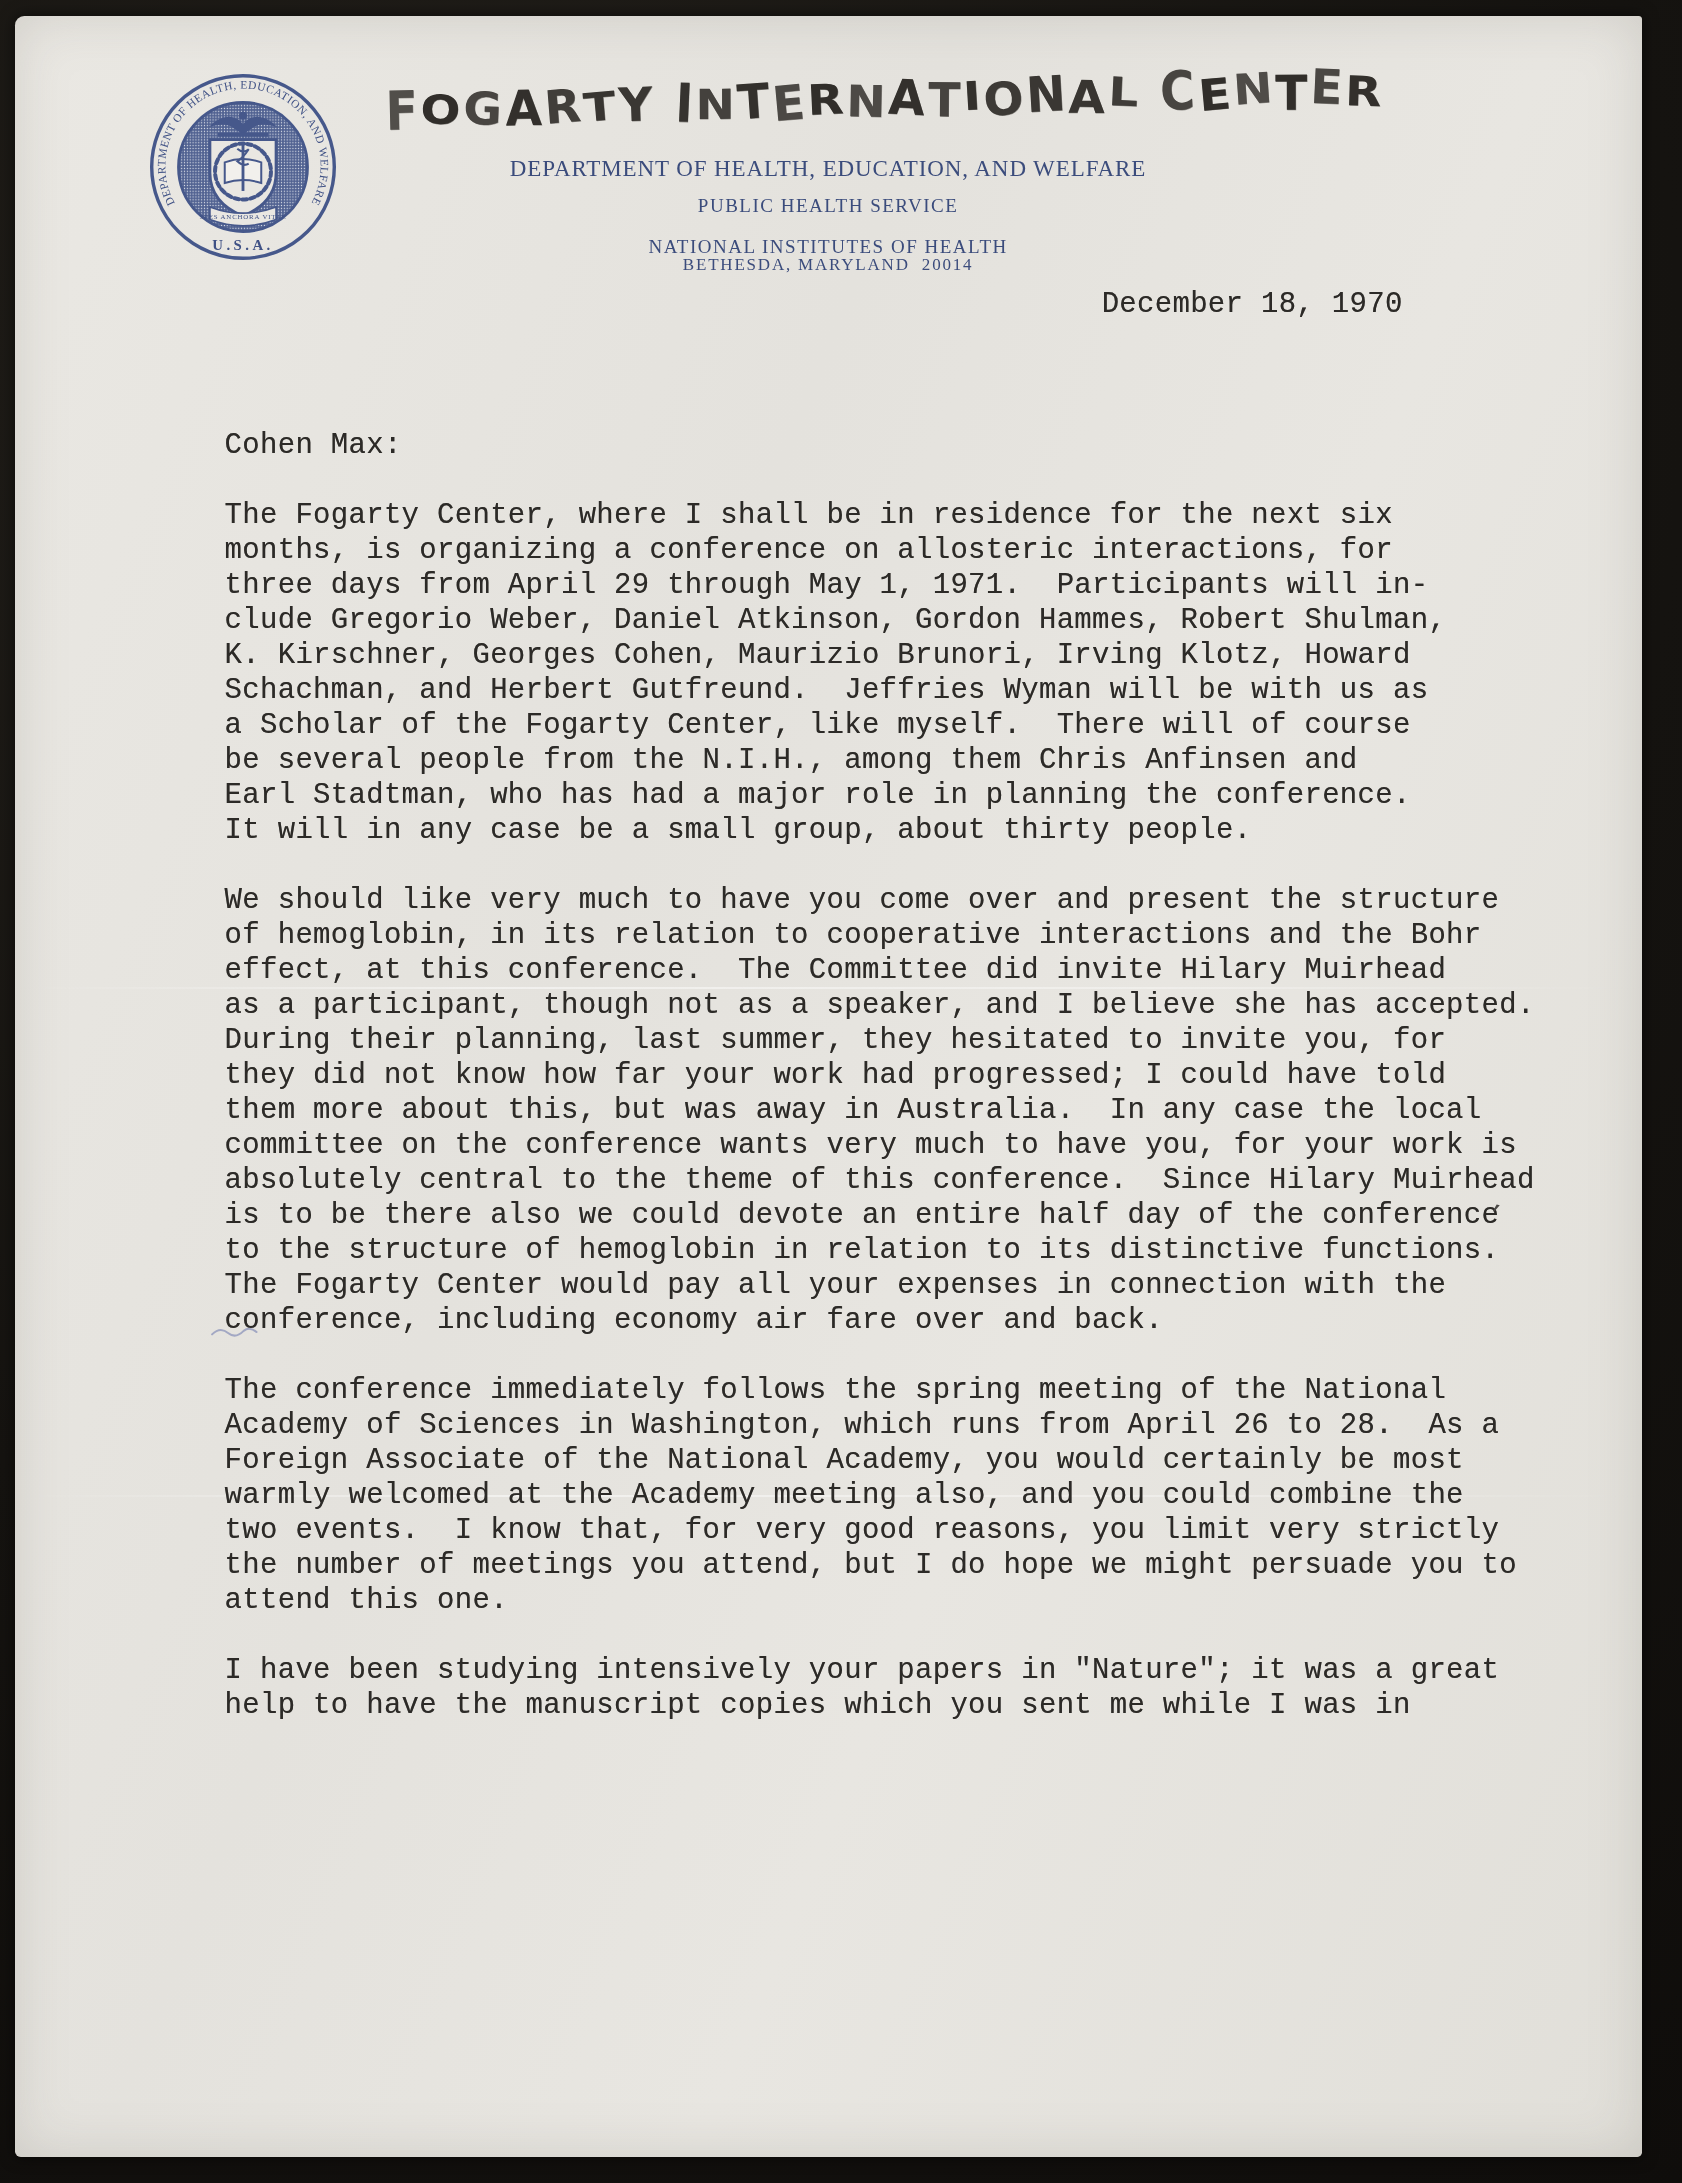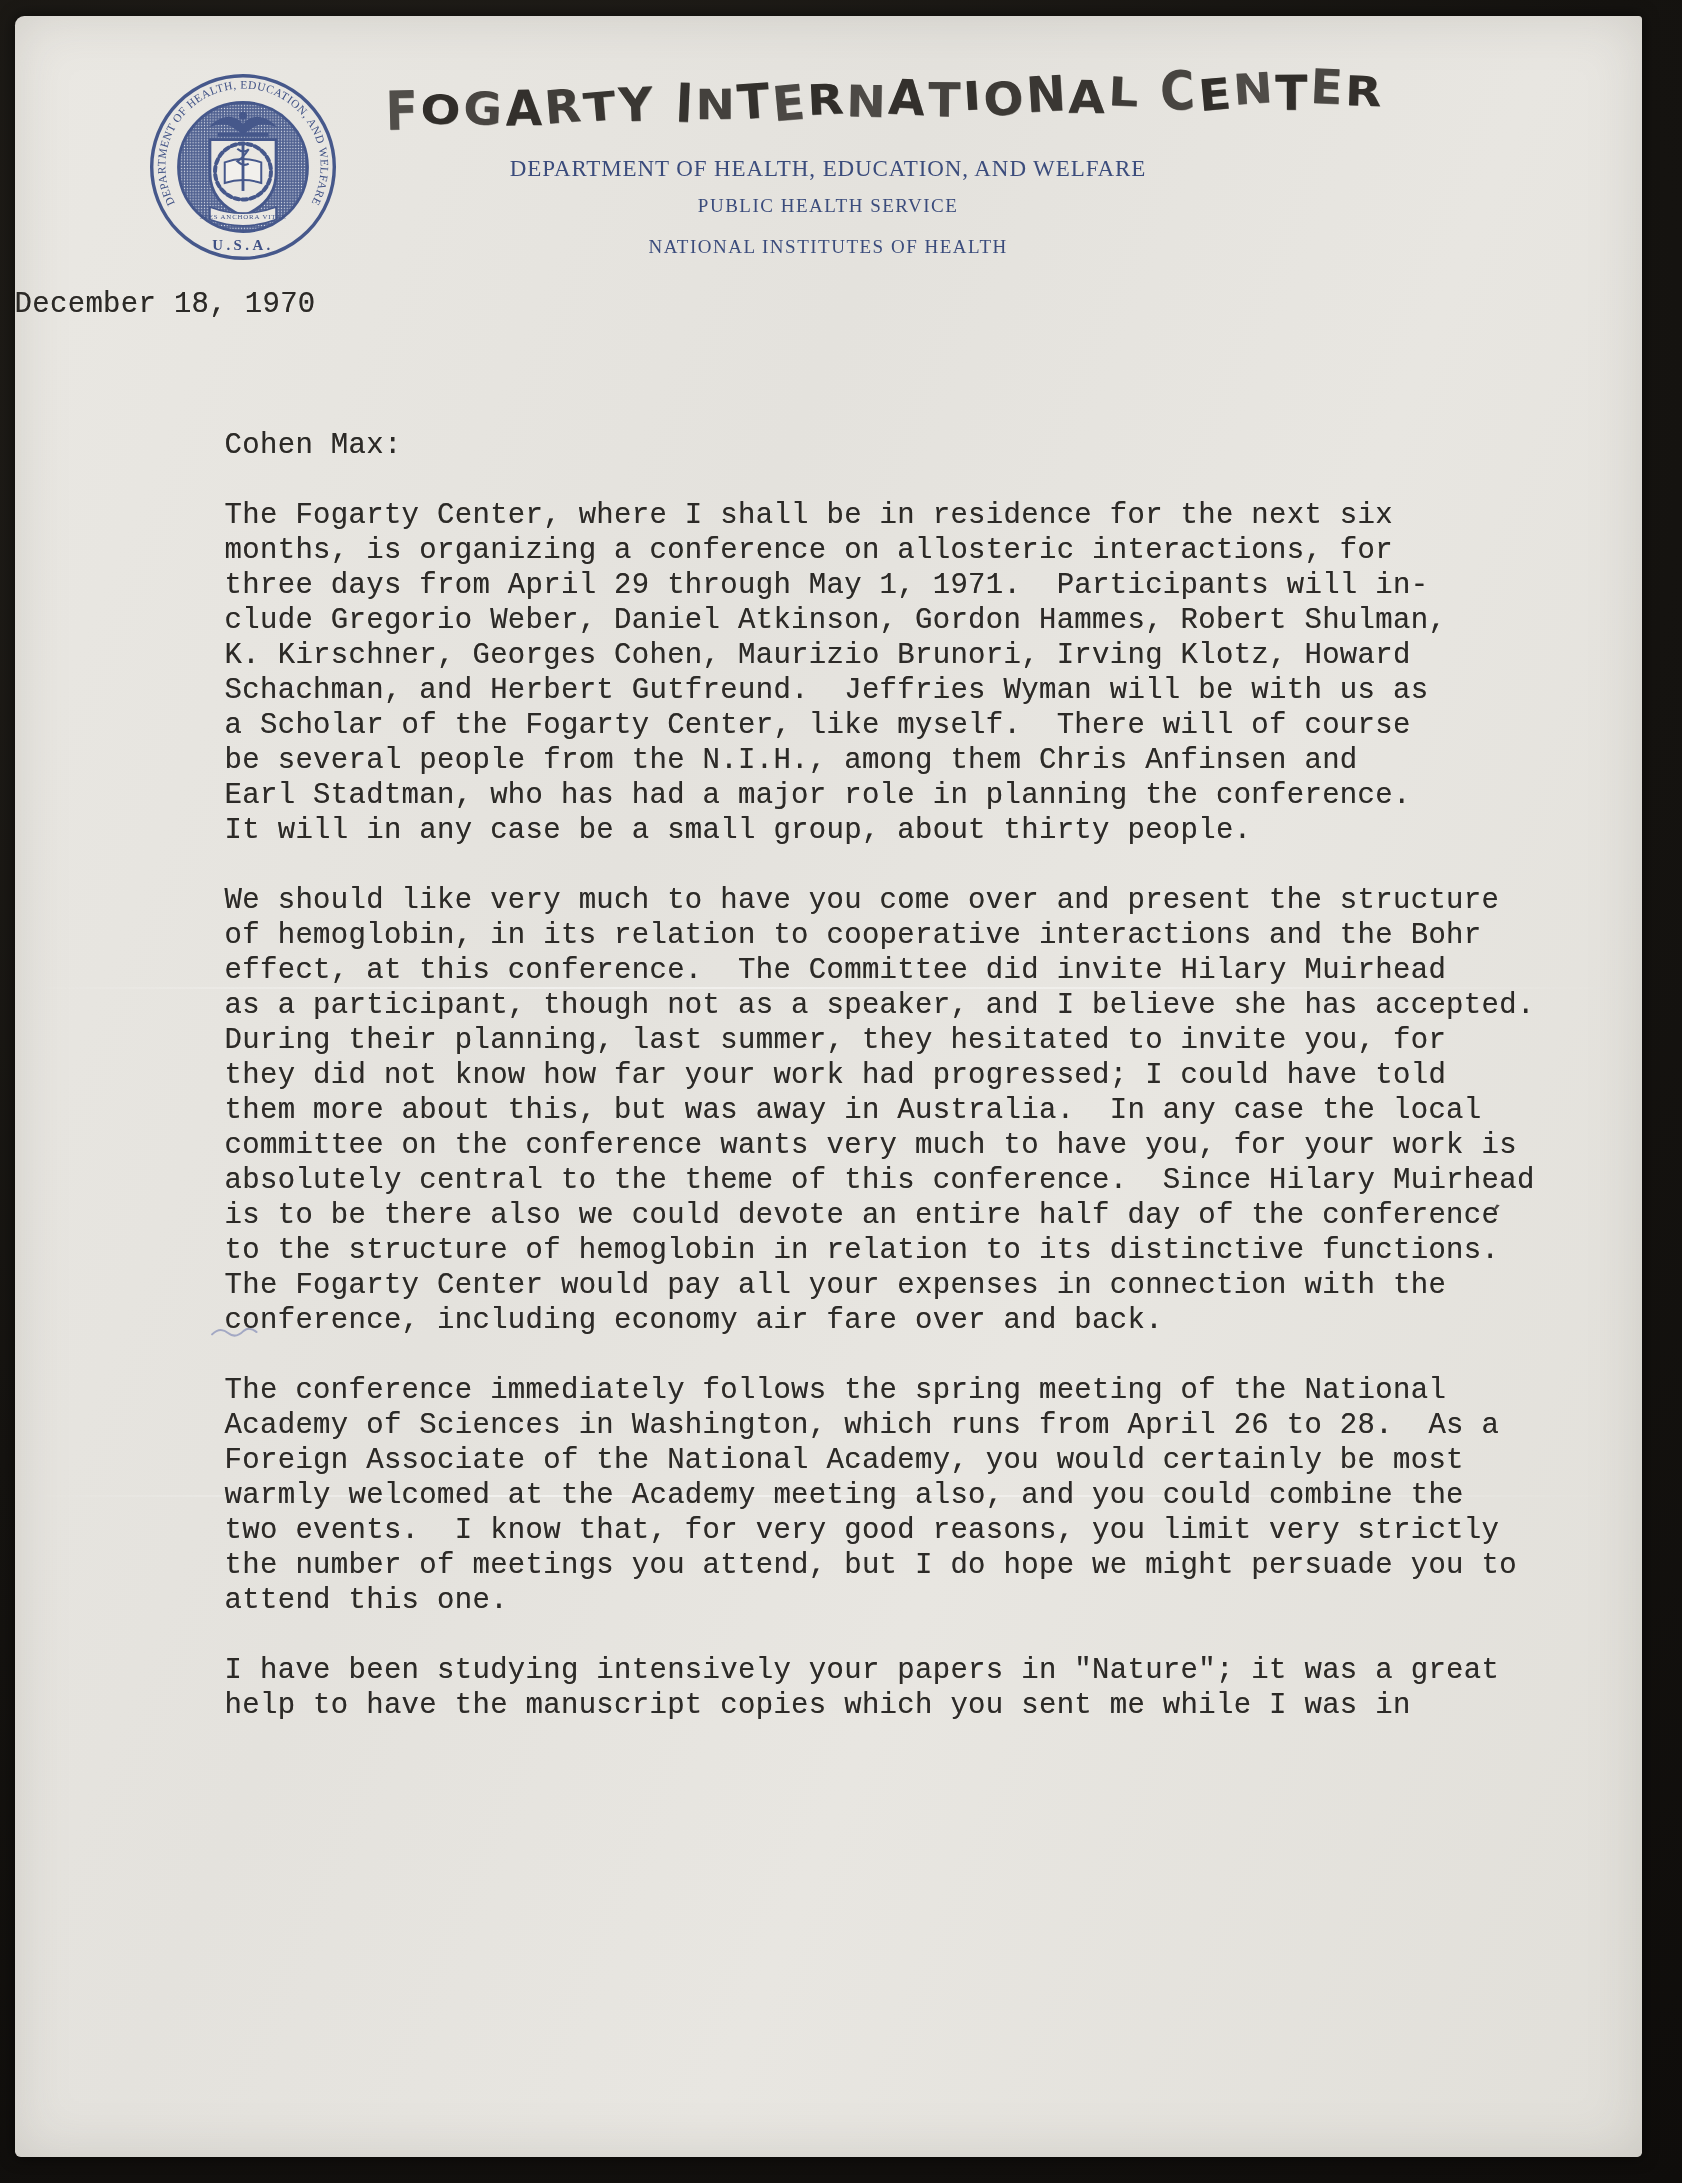--- a/index.html
+++ b/index.html
@@ -31,21 +31,21 @@
   .hand-title span { display:inline-block; }
   .lh-line {
     position:absolute; left:0; width:1627px; text-align:center;
     font-family:"Liberation Serif", serif; color:#3b4c7c; white-space:pre;
   }
   .lh-dept { top:140px; font-size:23px; letter-spacing:0.9px; }
   .lh-phs  { top:179px; font-size:19px; letter-spacing:1.5px; }
   .lh-nih  { top:209px; font-size:19px; letter-spacing:1.5px;margin-top:11px; }
   .lh-beth { top:239px; font-size:17px; letter-spacing:1.8px; }
   .date-line {
-    position:absolute; left:0; top:272px; width:1388px; text-align:left;
+    position:absolute; left:0; top:272px; width:1388px; text-align:right;
     font-family:"Liberation Mono","DejaVu Sans Mono",monospace;
     font-size:29px; color:#2c2a27; letter-spacing:0.3px;
     text-shadow:0 0 0.6px rgba(44,42,39,.6);
   }
   
   .typed {
     position:absolute; left:210px; top:412px; width:1344px;
     font-family:"Liberation Mono","DejaVu Sans Mono",monospace;
     font-size:29px; line-height:35px; letter-spacing:0.3px;
     color:#2c2a27; text-shadow:0 0 0.6px rgba(44,42,39,.55);
@@ -95,20 +95,21 @@
 
     <path d="M112,240 Q170,262 228,240 L228,262 Q170,284 112,262 Z" fill="#e9e7e2" stroke="#46588b" stroke-width="3"></path>
     <text x="170" y="262" text-anchor="middle" font-family="Liberation Serif, serif" font-size="12" letter-spacing="1.5" fill="#3f5185">SPES ANCHORA VITAE</text>
   </svg>
 
   <div class="hand-title"><span style="transform: rotate(0deg) translateY(0px) scaleY(1.14); opacity: 0.82;">F</span><span style="transform: rotate(3.4deg) translateY(0.1px) scaleY(0.855); opacity: 1;">O</span><span style="transform: rotate(3.58deg) translateY(-0.2px) scaleY(0.959); opacity: 0.87;">G</span><span style="transform: rotate(0.36deg) translateY(0.4px) scaleY(1.04); opacity: 0.99;">A</span><span style="transform: rotate(-3.2deg) translateY(-0.5px) scaleY(0.974); opacity: 0.91;">R</span><span style="transform: rotate(-3.73deg) translateY(0.6px) scaleY(0.835); opacity: 0.96;">T</span><span style="transform: rotate(-0.73deg) translateY(-0.7px) scaleY(0.993); opacity: 0.95;">Y</span><span style="width: 0.42em;"> </span><span style="transform: rotate(3.84deg) translateY(-1px) scaleY(1.14); opacity: 0.97;">I</span><span style="transform: rotate(1.08deg) translateY(1.1px) scaleY(0.883); opacity: 0.89;">N</span><span style="transform: rotate(-2.71deg) translateY(-1.2px) scaleY(1.019); opacity: 0.99;">T</span><span style="transform: rotate(-3.93deg) translateY(1.3px) scaleY(1.022); opacity: 0.85;">E</span><span style="transform: rotate(-1.43deg) translateY(-1.4px) scaleY(0.89); opacity: 1;">R</span><span style="transform: rotate(2.43deg) translateY(1.5px) scaleY(0.929); opacity: 0.84;">N</span><span style="transform: rotate(3.98deg) translateY(-1.6px) scaleY(1.035); opacity: 0.99;">A</span><span style="transform: rotate(1.76deg) translateY(1.7px) scaleY(0.998); opacity: 0.88;">T</span><span style="transform: rotate(-2.13deg) translateY(-1.8px) scaleY(0.842); opacity: 0.98;">I</span><span style="transform: rotate(-4deg) translateY(1.9px) scaleY(0.968); opacity: 0.93;">O</span><span style="transform: rotate(-2.08deg) translateY(-2px) scaleY(1.04); opacity: 0.95;">N</span><span style="transform: rotate(1.81deg) translateY(2.1px) scaleY(0.965); opacity: 0.96;">A</span><span style="transform: rotate(3.99deg) translateY(-2.2px) scaleY(0.847); opacity: 0.92;">L</span><span style="width: 0.42em;"> </span><span style="transform: rotate(-1.48deg) translateY(-2.3px) scaleY(1.14); opacity: 0.87;">C</span><span style="transform: rotate(-3.94deg) translateY(2.4px) scaleY(0.924); opacity: 1;">E</span><span style="transform: rotate(-2.67deg) translateY(-2.5px) scaleY(0.895); opacity: 0.83;">N</span><span style="transform: rotate(1.13deg) translateY(2.5px) scaleY(1.024); opacity: 1;">T</span><span style="transform: rotate(3.86deg) translateY(-2.6px) scaleY(1.017); opacity: 0.86;">E</span><span style="transform: rotate(2.93deg) translateY(2.6px) scaleY(0.878); opacity: 0.99;">R</span></div>
 
   <div class="lh-line lh-dept">DEPARTMENT OF HEALTH, EDUCATION, AND WELFARE</div>
   <div class="lh-line lh-phs">PUBLIC HEALTH SERVICE</div>
   <div class="lh-line lh-nih">NATIONAL INSTITUTES OF HEALTH</div>
+  <div class="lh-line lh-beth">BETHESDA, MARYLAND  20014</div>
 
   <div class="date-line">December 18, 1970</div>
 
   <div class="typed">
     <div class="block">Cohen Max:</div>
     <div class="block">The Fogarty Center, where I shall be in residence for the next six
 months, is organizing a conference on allosteric interactions, for
 three days from April 29 through May 1, 1971.  Participants will in-
 clude Gregorio Weber, Daniel Atkinson, Gordon Hammes, Robert Shulman,
 K. Kirschner, Georges Cohen, Maurizio Brunori, Irving Klotz, Howard

